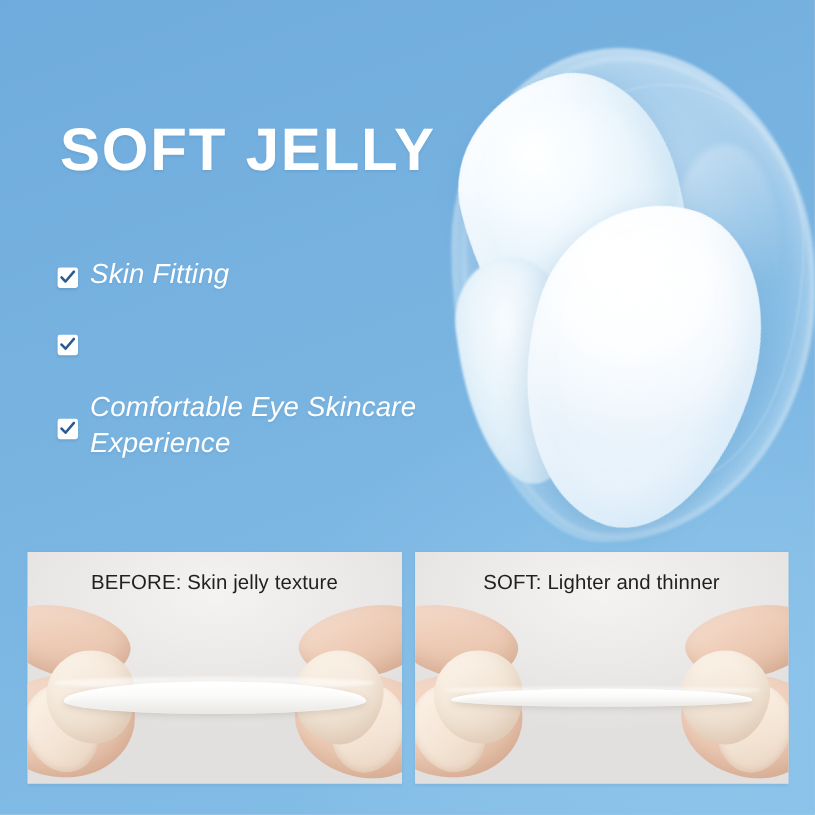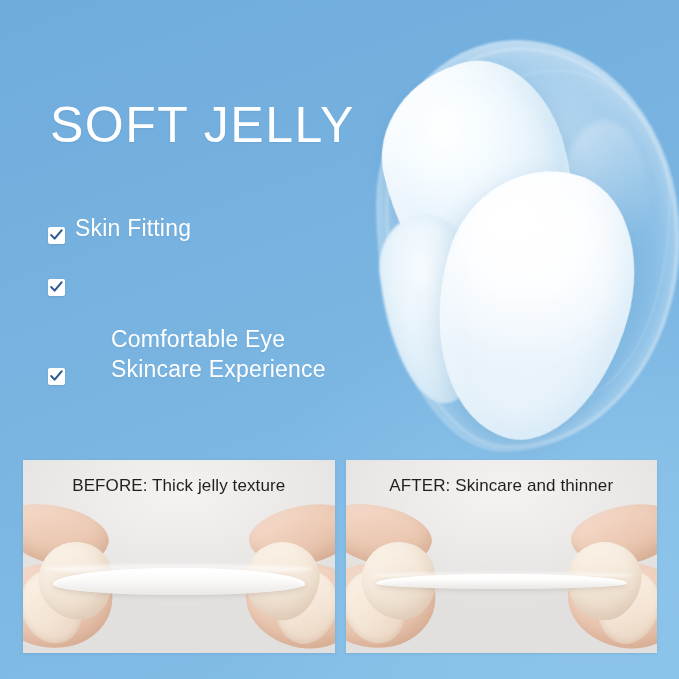--- a/index.html
+++ b/index.html
@@ -138,41 +138,42 @@
 
   
   .headline {
     position: absolute;
     left: 50px;
     top: 62px;
     width: 380px;
     color: #ffffff;
     font-family: "Liberation Sans", sans-serif;
     font-size: 50px;
-    font-weight: 400;
+    font-weight: 700;
     letter-spacing: 1.5px;
     line-height: 1.18;
     text-transform: uppercase;
     text-shadow: 0 1px 2px rgba(40,90,130,0.12);
   }
   .headline-line { display: block; white-space: nowrap; }
 
   
   .bullets {
     position: absolute;
     left: 48px;
     top: 214px;
     width: 330px;
   }
   .bullet-item {
     display: flex;
-    align-items: flex-end;
+    align-items: center;
     margin-bottom: 29px;
-  }
-  .bullet-item:last-child { margin-bottom: 12px; gap: 36px; }
+    font-style: italic;
+  }
+  .bullet-item:last-child { margin-bottom: 12px; }
 
   .checkbox-icon {
     flex: 0 0 auto;
     width: 17px;
     height: 17px;
     margin-top: 6px;
     margin-right: 10px;
     background: #ffffff;
     border-radius: 2px;
     position: relative;
@@ -366,21 +367,21 @@
         <div class="finger finger-index-r"></div>
         <div class="finger finger-thumb-r"></div>
         <div class="nail nail-r"></div>
       </div>
 
       <div class="blob blob-l"></div>
       <div class="blob blob-r"></div>
       <div class="strand strand-thick"></div>
       <div class="strand-curve strand-curve-thick"></div>
 
-      <div class="panel-label">BEFORE: Thick jelly texture</div>
+      <div class="panel-label">BEFORE: Skin jelly texture</div>
     </div>
 
     <div class="panel">
       <div class="panel-bg"></div>
 
       <div class="hand hand-left">
         <div class="finger finger-index-l"></div>
         <div class="finger finger-thumb-l"></div>
         <div class="nail nail-l"></div>
       </div>
@@ -388,18 +389,18 @@
         <div class="finger finger-index-r"></div>
         <div class="finger finger-thumb-r"></div>
         <div class="nail nail-r"></div>
       </div>
 
       <div class="blob blob-l"></div>
       <div class="blob blob-r"></div>
       <div class="strand strand-thin"></div>
       <div class="strand-curve strand-curve-thin"></div>
 
-      <div class="panel-label">AFTER: Skincare and thinner</div>
+      <div class="panel-label">SOFT: Lighter and thinner</div>
     </div>
 
   </div>
 
 </div>
 
 </body></html>

